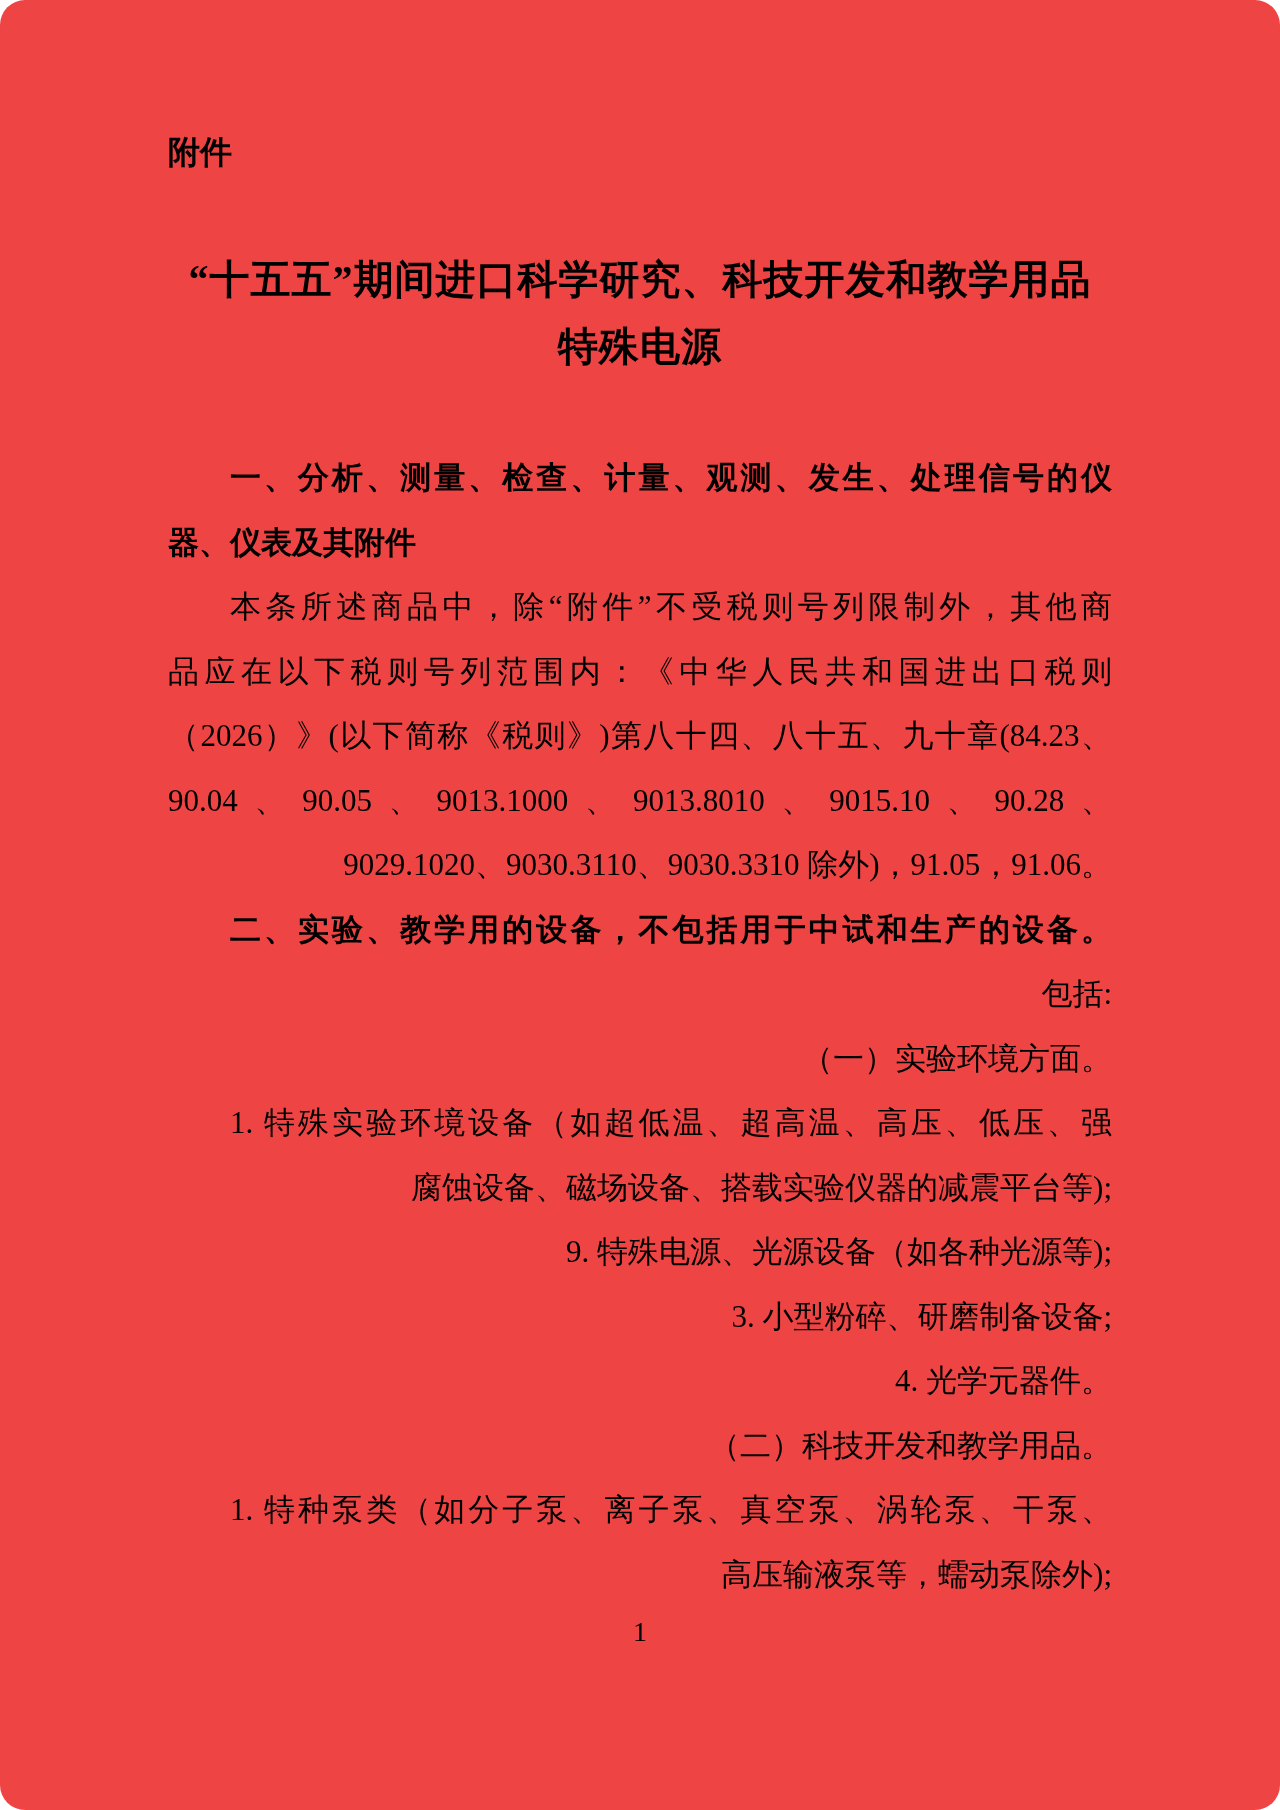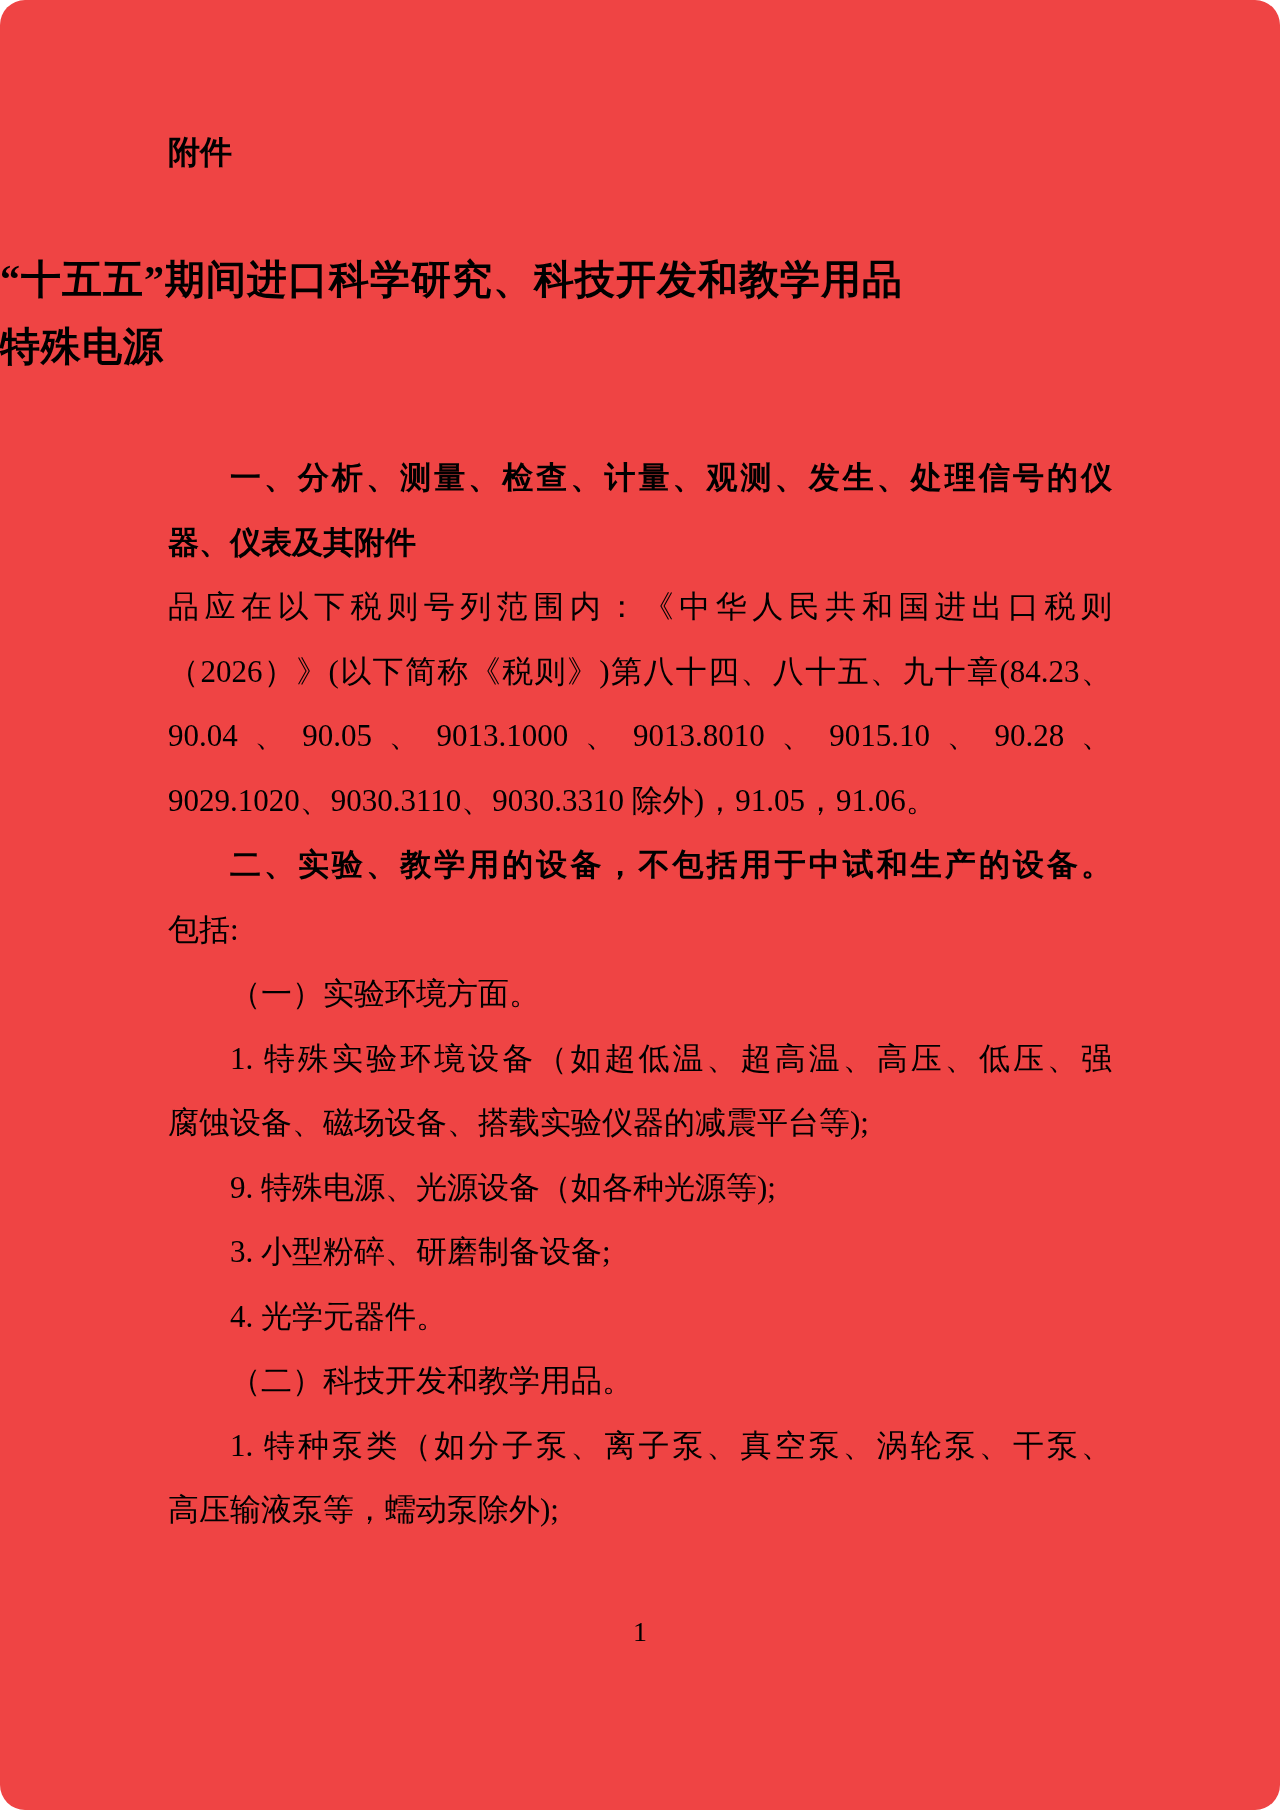--- a/index.html
+++ b/index.html
@@ -24,20 +24,21 @@
     font-size: 32px;
     line-height: 48px;
     font-family: "Liberation Sans", "DejaVu Sans", sans-serif;
     font-weight: 600;
   }
   .doc-title {
     position: absolute;
     left: 0;
     right: 0;
     top: 246px;
+    text-align: center;
     font-weight: 700;
     font-size: 40px;
     line-height: 67px;
     letter-spacing: 1px;
     font-family: "Liberation Serif", "DejaVu Serif", serif;
   }
   .content {
     position: absolute;
     left: 168px;
     top: 446px;
@@ -57,20 +58,21 @@
     text-align-last: justify;
     text-justify: inter-ideograph;
   }
   .hei {
     font-family: "Liberation Sans", "DejaVu Sans", sans-serif;
     font-weight: 700;
   }
   .fang {
     font-family: "Liberation Serif", "DejaVu Serif", serif;
     font-weight: 400;
+    text-align: right;
   }
   .page-num {
     position: absolute;
     left: 0;
     right: 0;
     top: 1612px;
     text-align: center;
     font-size: 28px;
     line-height: 40px;
     font-family: "Liberation Serif", "DejaVu Serif", serif;
@@ -86,20 +88,21 @@
   <div class="doc-title">
     <div>“十五五”期间进口科学研究、科技开发和教学用品</div>
     <div>特殊电源</div>
   </div>
 
   <div class="content">
 
     <div class="line hei justify indent">一、分析、测量、检查、计量、观测、发生、处理信号的仪</div>
     <div class="line hei">器、仪表及其附件</div>
 
+    <div class="line fang justify indent">本条所述商品中，除“附件”不受税则号列限制外，其他商</div>
     <div class="line fang justify">品应在以下税则号列范围内：《中华人民共和国进出口税则</div>
     <div class="line fang justify">（2026）》(以下简称《税则》)第八十四、八十五、九十章(84.23、</div>
     <div class="line fang justify">90.04、90.05、9013.1000、9013.8010、9015.10、90.28、</div>
     <div class="line fang">9029.1020、9030.3110、9030.3310 除外)，91.05，91.06。</div>
 
     <div class="line hei justify indent">二、实验、教学用的设备，不包括用于中试和生产的设备。</div>
     <div class="line fang">包括:</div>
 
     <div class="line fang indent">（一）实验环境方面。</div>
     <div class="line fang justify indent">1. 特殊实验环境设备（如超低温、超高温、高压、低压、强</div>

